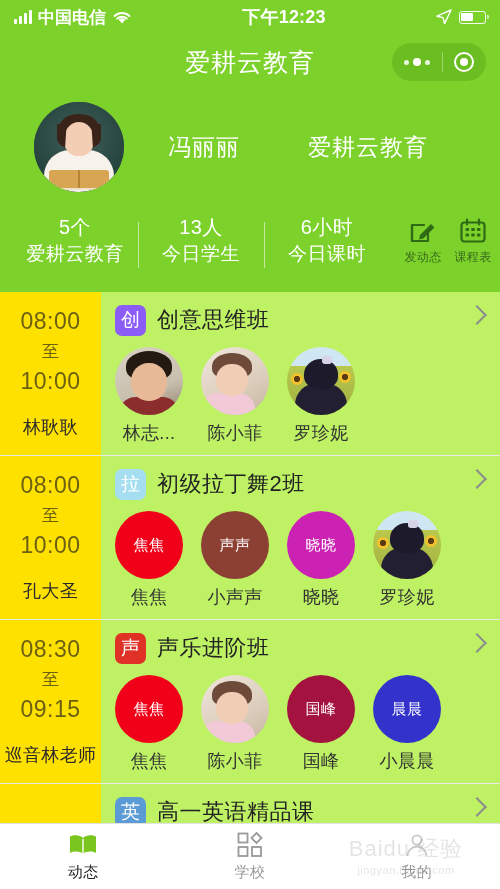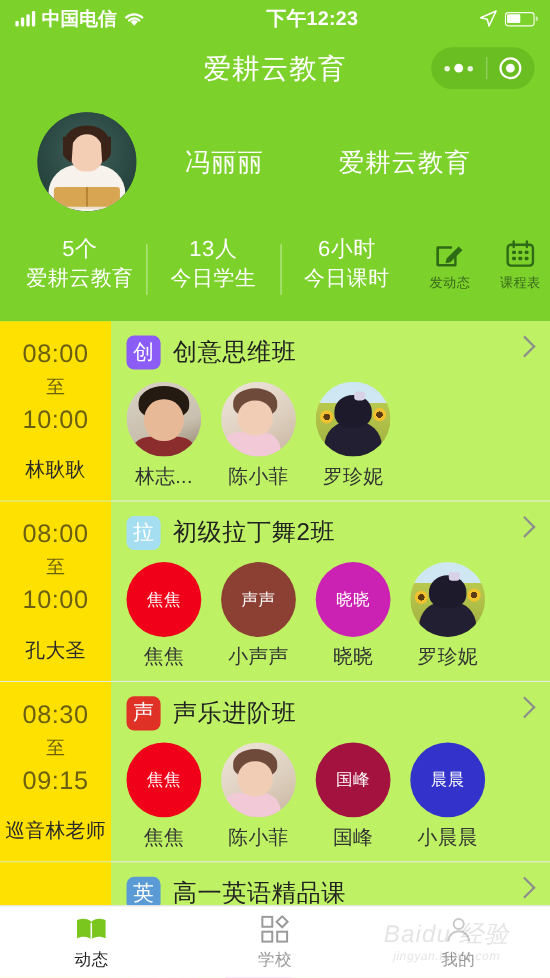--- a/index.html
+++ b/index.html
@@ -280,21 +280,20 @@
     letter-spacing: .5px;
   }
   .stat .lbl {
     font-size: 19px;
     line-height: 27px;
     letter-spacing: .5px;
   }
   .actions {
     flex: 0 0 auto;
     display: flex;
-    gap: 14px;
     padding-left: 8px;
     padding-right: 2px;
   }
   .action {
     width: 50px;
     text-align: center;
     color: #2f6a15;
   }
   .action .ic {
     height: 34px;
@@ -489,21 +488,20 @@
     opacity: .12;
     pointer-events: none;
     z-index: 6;
     display: flex;
     align-items: center;
     justify-content: center;
     color: #2b2b2b;
     font-size: 22px;
     letter-spacing: 1px;
     flex-direction: column;
-    font-style: italic;
   }
   .watermark .wm-row { white-space: nowrap; }
   .watermark .wm-sub { font-size: 11px; letter-spacing: .5px; }
 </style>
 </head>
 <body>
 
 <div id="app">
 
   <div class="header">

